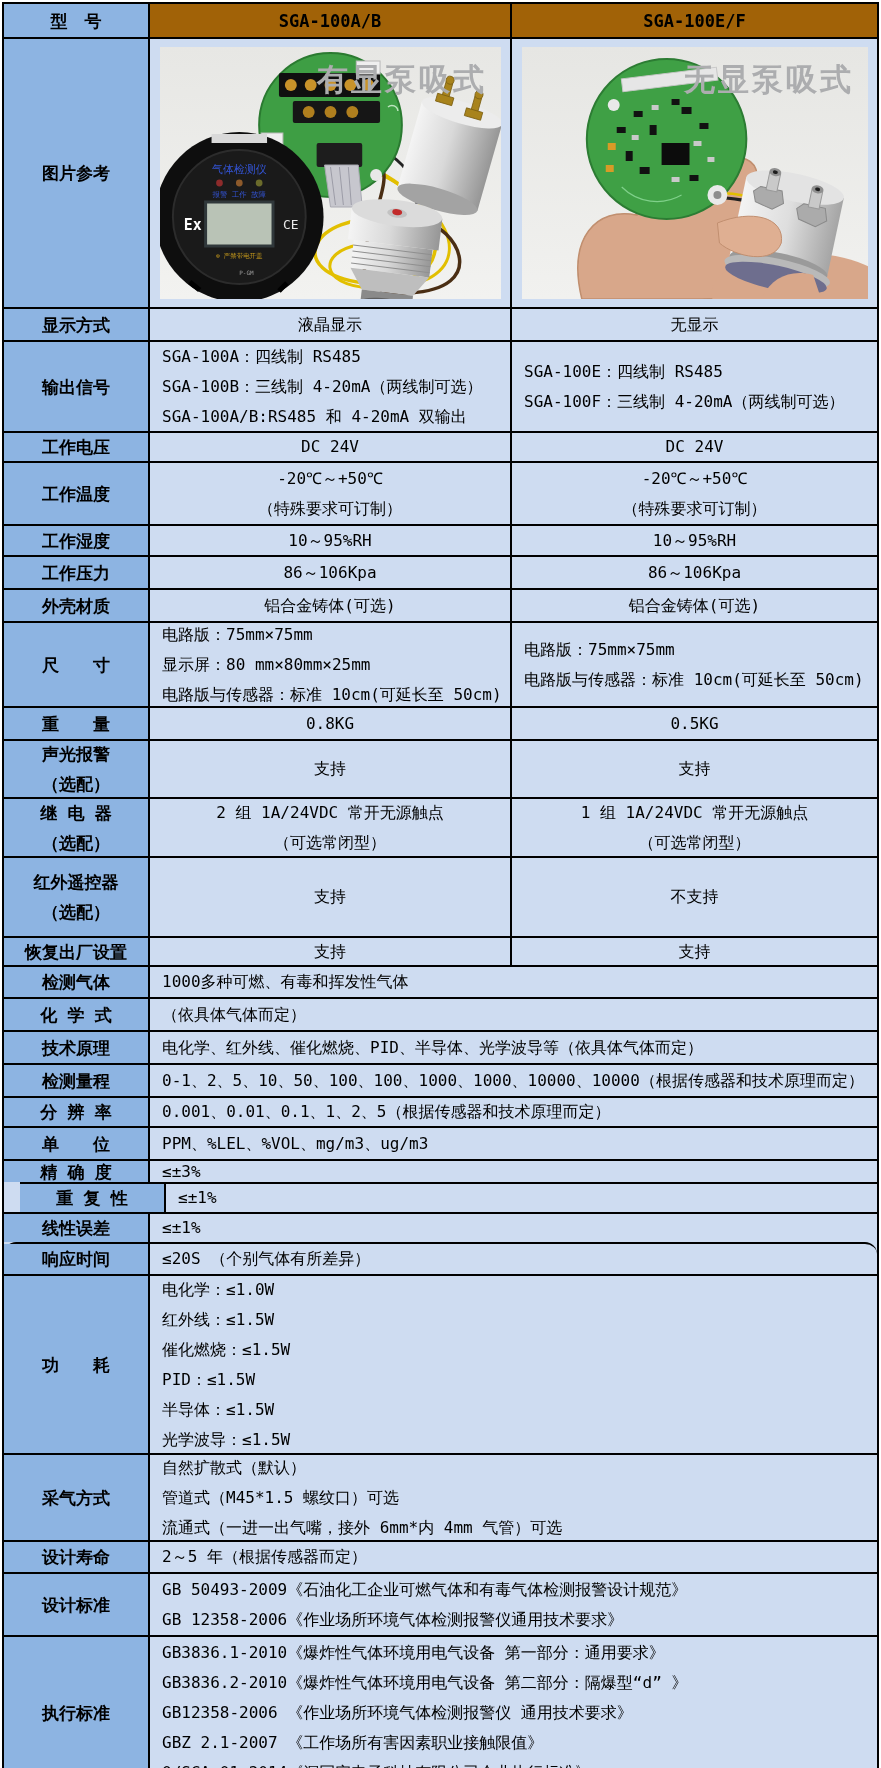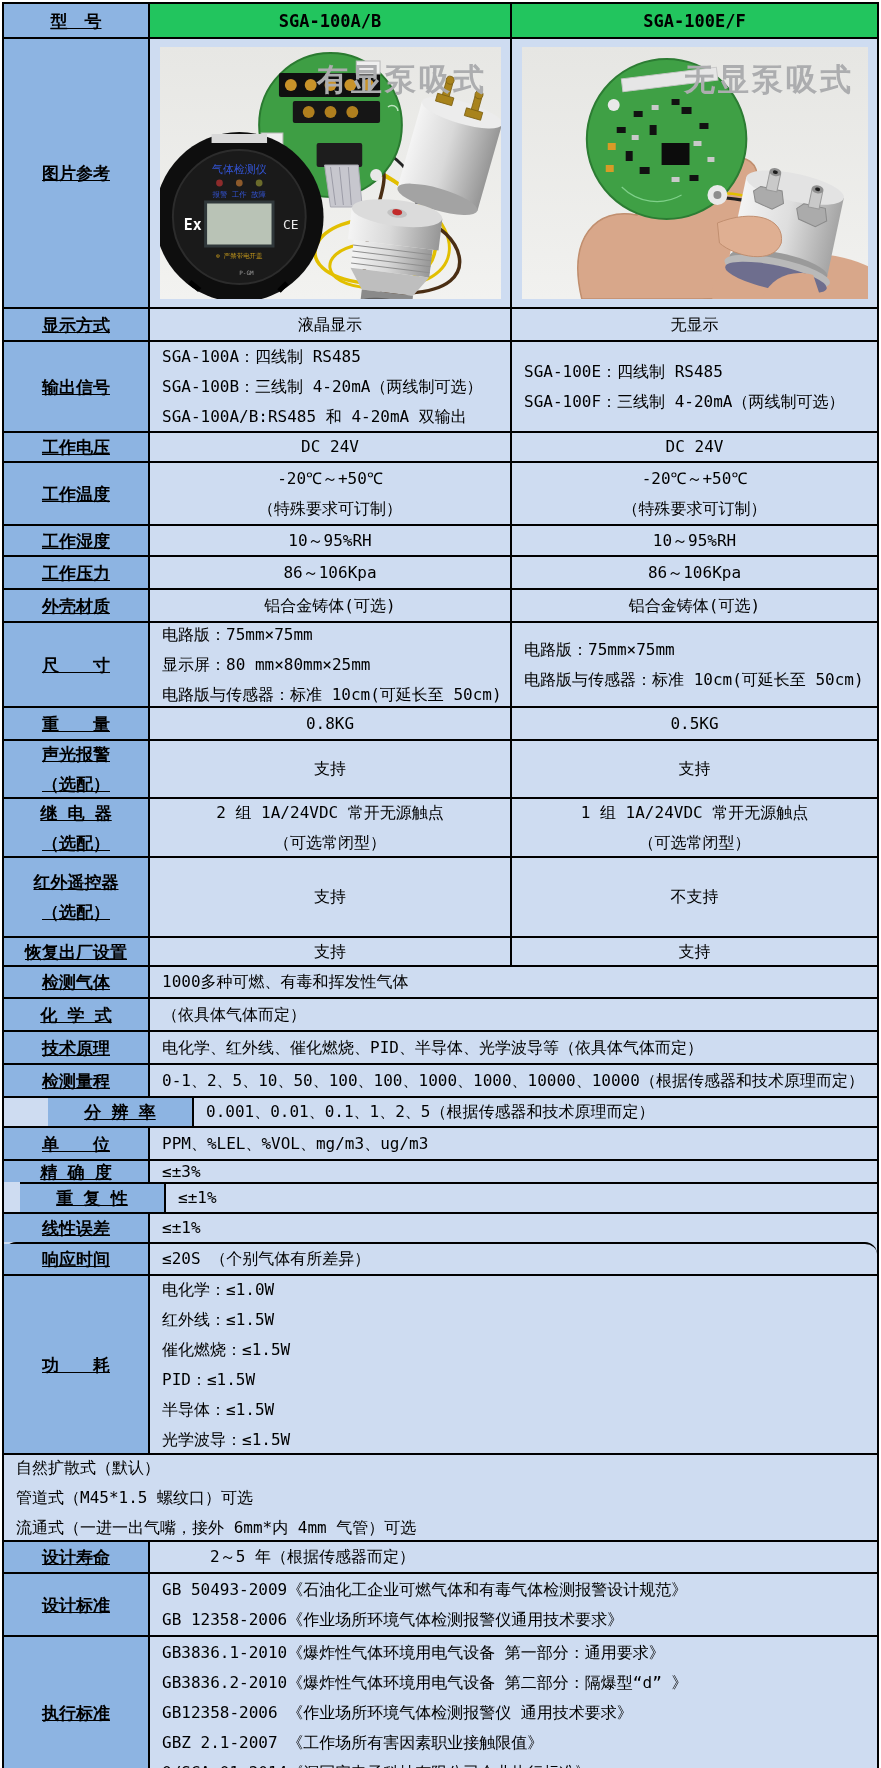--- a/index.html
+++ b/index.html
@@ -4,29 +4,29 @@
 <style>
   html,body{margin:0;padding:0;background:#ffffff;}
   body{width:881px;height:1768px;overflow:hidden;
        font-family:"DejaVu Sans Mono","Liberation Mono",monospace;
        color:#000;}
   .tbl{margin:2px;width:873px;border:2px solid #000;background:#CEDCF1;}
   .row{display:flex;box-sizing:border-box;}
   .row + .row{border-top:2px solid #000;}
   .cell{box-sizing:border-box;display:flex;flex-direction:column;justify-content:center;}
   .lab{width:146px;background:#8DB4E2;border-right:2px solid #000;
-       align-items:center;text-align:center;font-weight:bold;font-size:17px;text-decoration:underline;}
+       align-items:center;text-align:center;font-weight:bold;font-size:17px;}
   .c2{width:362px;border-right:2px solid #000;}
   .c3{flex:1;}
   .cw{flex:1;}
   .center{align-items:center;text-align:center;}
   .left{align-items:flex-start;text-align:left;padding-left:12px;padding-right:6px;}
   .ln{line-height:30px;font-size:16px;white-space:nowrap;}
   .lab .ln{font-size:17px;}
-  .head{align-items:center;font-weight:bold;background:#22c55e;}
+  .head{align-items:center;font-weight:bold;background:#a16207;}
   .head .ln{font-size:17px;}
   #header-row{height:33px;}
   #photo-row{height:270px;}
   .photo-cell{position:relative;background:#CEDCF1;}
   .photo{position:absolute;left:10px;right:9px;top:8px;bottom:8px;overflow:hidden;}
   .photo svg{display:block;width:100%;height:100%;}
   .watermark{position:absolute;top:12px;right:14px;font-size:31px;font-weight:600;
              color:#ACADAF;letter-spacing:3px;}
 </style>
 </head>
@@ -402,21 +402,21 @@
       </div>
     </div>
     <div class="row" style="height: 33px;">
       <div class="cell lab">
         <div class="ln">检测量程</div>
       </div>
       <div class="cell cw left">
         <div class="ln">0-1、2、5、10、50、100、100、1000、1000、10000、10000（根据传感器和技术原理而定）</div>
       </div>
     </div>
-    <div class="row" style="height: 30px; padding-left: 44px;">
+    <div class="row" style="height: 30px;">
       <div class="cell lab">
         <div class="ln">分 辨 率</div>
       </div>
       <div class="cell cw left">
         <div class="ln">0.001、0.01、0.1、1、2、5（根据传感器和技术原理而定）</div>
       </div>
     </div>
     <div class="row" style="height: 33px;">
       <div class="cell lab">
         <div class="ln">单　　位</div>
@@ -464,27 +464,30 @@
       <div class="cell cw left">
         <div class="ln">电化学：≤1.0W</div>
         <div class="ln">红外线：≤1.5W</div>
         <div class="ln">催化燃烧：≤1.5W</div>
         <div class="ln">PID：≤1.5W</div>
         <div class="ln">半导体：≤1.5W</div>
         <div class="ln">光学波导：≤1.5W</div>
       </div>
     </div>
     <div class="row" style="height: 87px;">
+      <div class="cell lab">
+        <div class="ln">采气方式</div>
+      </div>
       <div class="cell cw left">
         <div class="ln">自然扩散式（默认）</div>
         <div class="ln">管道式（M45*1.5 螺纹口）可选</div>
         <div class="ln">流通式（一进一出气嘴，接外 6mm*内 4mm 气管）可选</div>
       </div>
     </div>
-    <div class="row" style="height: 32px; gap: 48px;">
+    <div class="row" style="height: 32px;">
       <div class="cell lab">
         <div class="ln">设计寿命</div>
       </div>
       <div class="cell cw left">
         <div class="ln">2～5 年（根据传感器而定）</div>
       </div>
     </div>
     <div class="row" style="height: 63px;">
       <div class="cell lab">
         <div class="ln">设计标准</div>

